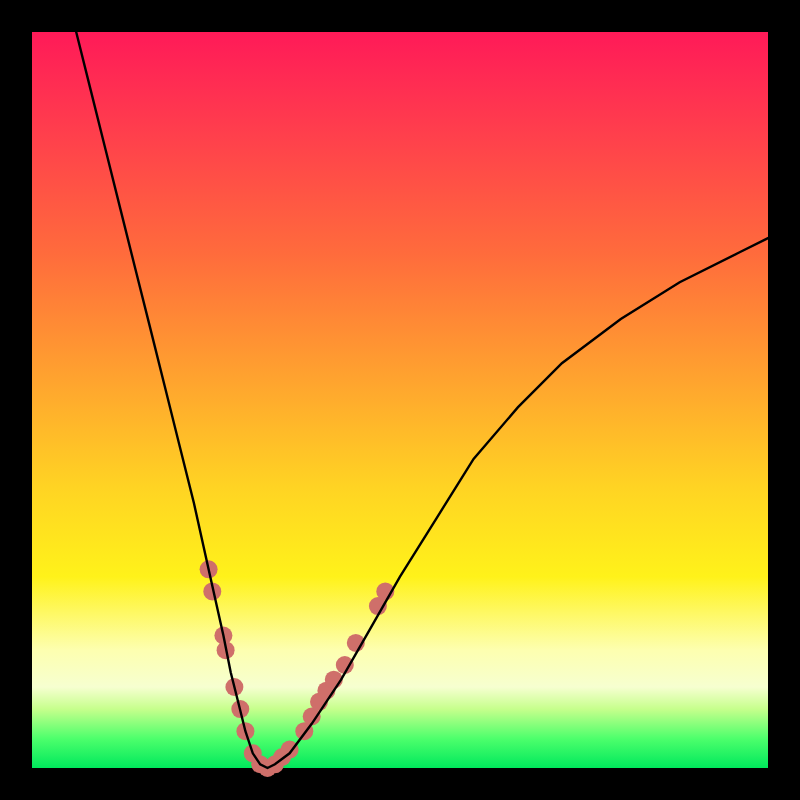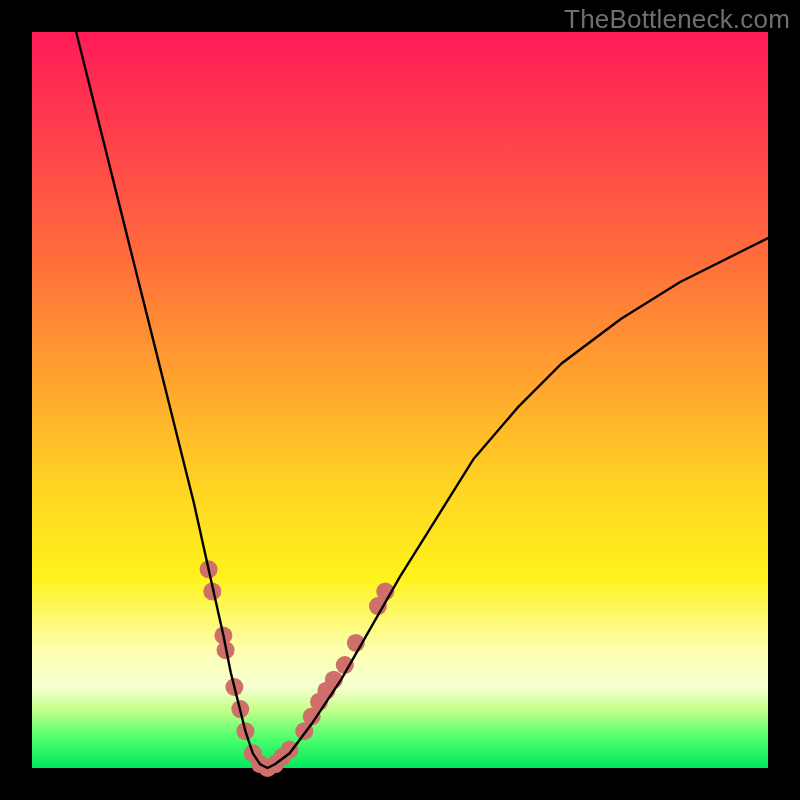--- a/index.html
+++ b/index.html
@@ -86,14 +86,13 @@
           <circle cx="294.4" cy="658.7" r="9" fill="#cf6f6a"></circle>
           <circle cx="301.8" cy="647.7" r="9" fill="#cf6f6a"></circle>
           <circle cx="312.8" cy="633.0" r="9" fill="#cf6f6a"></circle>
           <circle cx="323.8" cy="610.9" r="9" fill="#cf6f6a"></circle>
           <circle cx="345.9" cy="574.1" r="9" fill="#cf6f6a"></circle>
           <circle cx="353.3" cy="559.4" r="9" fill="#cf6f6a"></circle>
         </g>
       <path id="curve-path" fill="none" stroke="#000" stroke-width="2.4" stroke-linecap="round" d="M44.2 0.0 L58.9 58.9 L73.6 117.8 L88.3 176.6 L103.0 235.5 L117.8 294.4 L132.5 353.3 L147.2 412.2 L161.9 471.0 L176.6 537.3 L191.4 603.5 L198.7 640.3 L206.1 669.8 L213.4 699.2 L220.8 721.3 L228.2 732.3 L235.5 736.0 L242.9 732.3 L257.6 721.3 L279.7 691.8 L309.1 647.7 L338.6 596.2 L368.0 544.6 L404.8 485.8 L441.6 426.9 L485.8 375.4 L529.9 331.2 L588.8 287.0 L647.7 250.2 L706.6 220.8 L736.0 206.1"></path>
     </svg>
   </div>
-  <div class="watermark">TheBottleneck.com</div>
 </div>
 
 </body></html>

